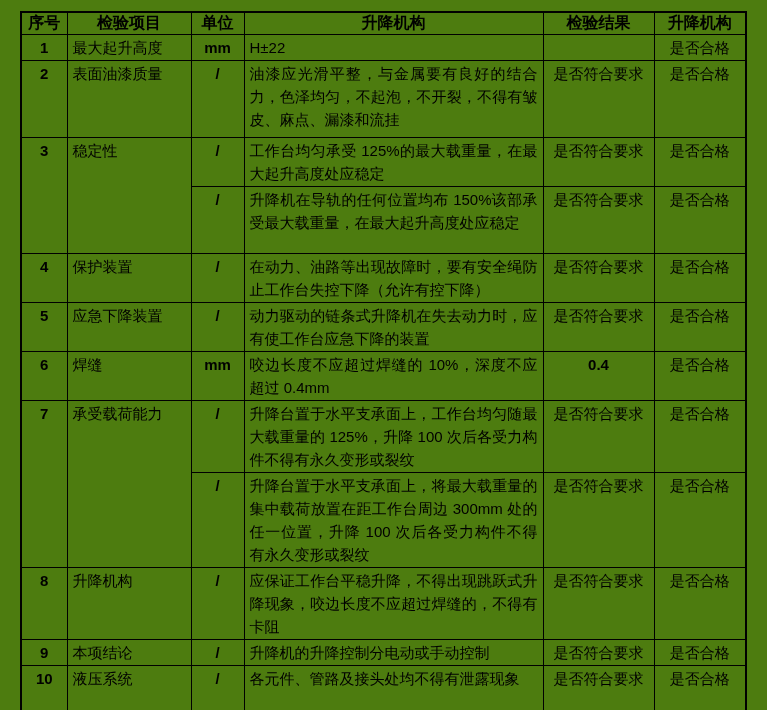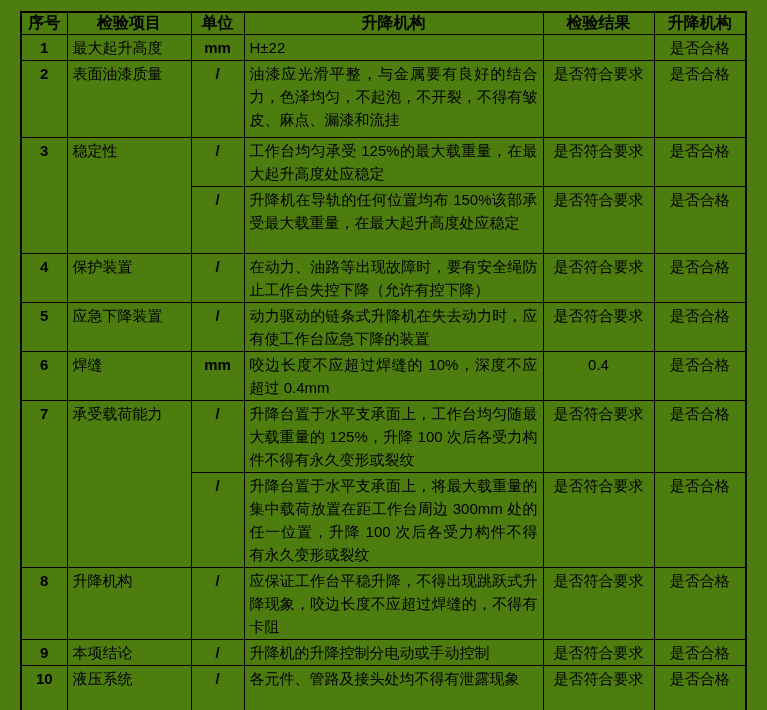--- a/index.html
+++ b/index.html
@@ -38,21 +38,21 @@
     font-size: 16px;
     line-height: 20px;
     font-weight: bold;
     text-align: center;
     vertical-align: middle;
     padding: 0 2px;
   }
   .c-no, .c-unit, .c-res, .c-con { text-align: center; }
   .c-no, .c-unit { font-weight: 600; }
   .c-req { text-align: justify; }
-  .num { font-weight: 400; }
+  .num { font-weight: 700; }
   .vm { vertical-align: middle; }
 </style>
 </head>
 <body>
 
 <div class="page">
   <table class="insp">
     <colgroup>
       <col style="width:46px">
         <col style="width:124px">

